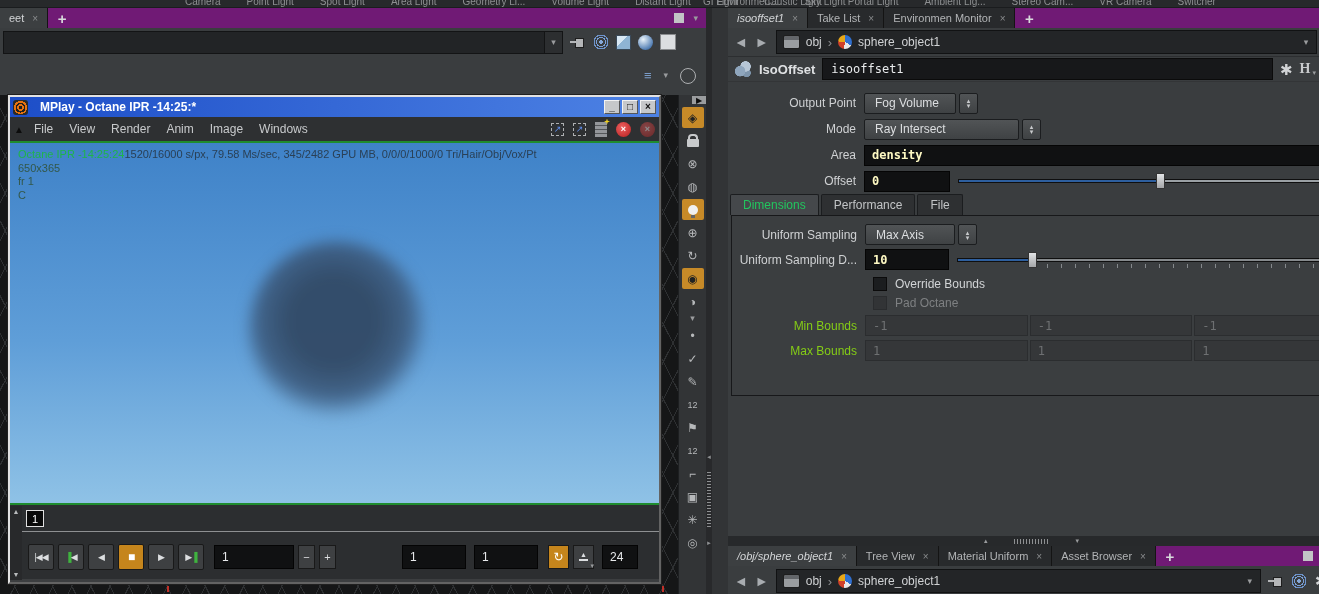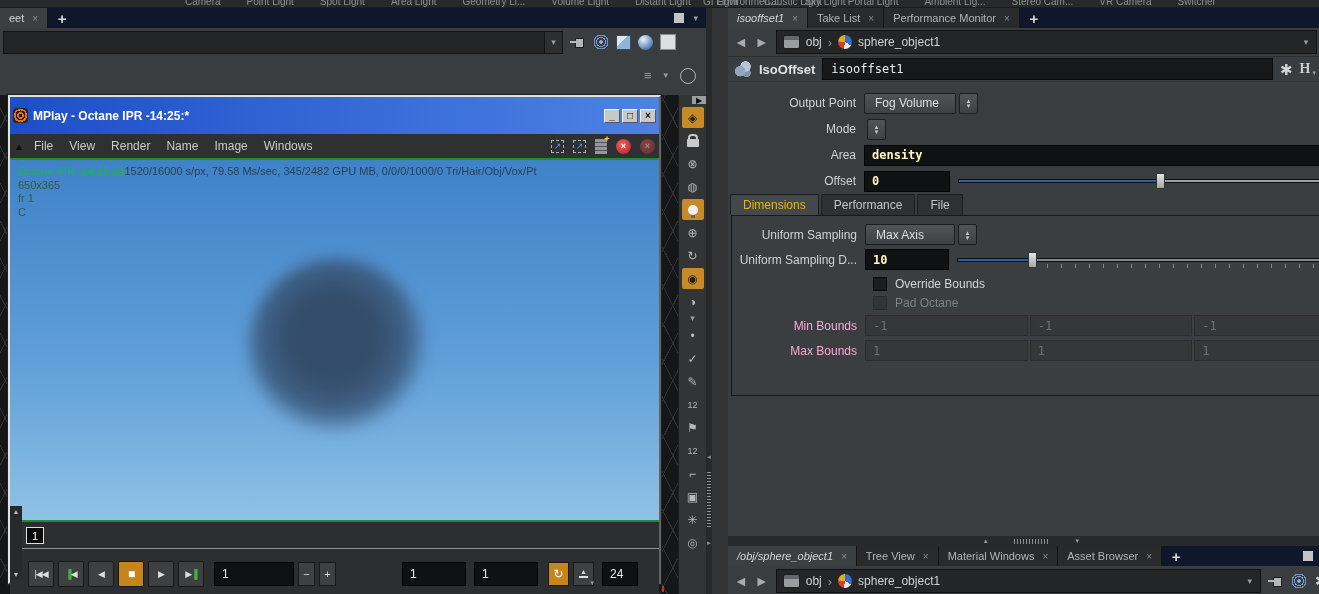--- a/index.html
+++ b/index.html
@@ -7,21 +7,21 @@
 body{font-family:"Liberation Sans",sans-serif;background:#2b2d2f;overflow:hidden}
 #root{position:relative;width:1319px;height:594px;background:#323436;color:#c8c8c8;font-size:12px;overflow:hidden}
 .abs{position:absolute}
 
 
 .shelf{left:0;top:0;width:1319px;height:8px;background:#27292b;overflow:hidden;border-bottom:1px solid #1a1c1e}
 .shelf-row{position:absolute;top:-4px;display:flex;gap:26px;white-space:nowrap;font-size:10px;color:#8e9092}
 .shelf-row.l{left:185px}.shelf-row.r{left:703px}
 
 
-.tabbar{background:#0f172a;display:flex;align-items:stretch;height:20px}
+.tabbar{background:#701a75;display:flex;align-items:stretch;height:20px}
 .tab{display:flex;align-items:center;gap:8px;padding:0 9px;background:#282a2c;color:#b2b4b6;font-size:11px;border-right:1px solid #141414}
 .tab.active{background:#3c3f41;color:#d4d6d8}
 .tab.italic{font-style:italic}
 .tab .x{color:#8a8c8e;font-size:10px}
 .plusbtn{width:28px;display:flex;align-items:center;justify-content:center;color:#d8dadc;font-size:15px;font-weight:bold}
 .corner{margin-left:auto;display:flex;align-items:center;gap:9px;padding-right:8px}
 .sqicon{width:10px;height:10px;background:#c2c4c6}
 .caret{color:#9a9c9e;font-size:9px;line-height:1}
 
 
@@ -56,21 +56,21 @@
 .lock-glyph{width:12px;height:8px;background:#c8cacc;border-radius:1px;position:relative;display:inline-block;margin-top:5px}
 .lock-glyph::before{content:"";position:absolute;left:1px;top:-5px;width:6px;height:5px;border:2px solid #c8cacc;border-bottom:none;border-radius:4px 4px 0 0}
 .bulb-glyph{width:10px;height:10px;border-radius:50%;background:#f0f0f0;position:relative;display:inline-block}
 .bulb-glyph::after{content:"";position:absolute;left:3px;bottom:-3px;width:4px;height:3px;background:#666}
 .vdiv{left:706px;top:8px;width:6px;height:586px;background:#28292b}
 .vgrip{left:705px;top:452px;width:8px;height:96px;display:flex;flex-direction:column;align-items:center;justify-content:space-between;color:#8e9092;font-size:6px;padding:2px 0}
 .vgrip .dots{width:4px;height:56px;background:repeating-linear-gradient(#8e9092 0 1px,transparent 1px 3px)}
 
 
 .mplay{left:8px;top:95px;width:653px;height:489px;background:#3c3e40;border:2px solid;border-color:#e2e2e2 #636363 #636363 #e2e2e2;box-shadow:0 0 0 1px #202020}
-.titlebar{height:37px;background:linear-gradient(90deg,#1d4ec8,#4d82e4);display:flex;align-items:center;padding:0 3px;gap:5px}
+.titlebar{height:20px;background:linear-gradient(90deg,#1d4ec8,#4d82e4);display:flex;align-items:center;padding:0 3px;gap:12px}
 .mplay-logo{width:15px;height:15px;flex:none;border-radius:3px;background:radial-gradient(circle at 50% 50%,#1e1e1e 0 1.5px,#e8720f 1.5px 3.5px,#22201e 3.5px 5px,#e8720f 5px 6.5px,#2a2a2a 6.5px)}
 .title{color:#fff;font-weight:bold;font-size:12px;flex:1;white-space:nowrap;overflow:hidden}
 .winbtns{display:flex;gap:2px}
 .winbtn{width:16px;height:14px;background:#c6c8ca;border:1px solid;border-color:#f2f2f2 #565656 #565656 #f2f2f2;color:#111;font-size:10px;display:flex;align-items:center;justify-content:center;font-weight:bold;line-height:1}
 .menubar{height:26px;background:#2e3032;display:flex;align-items:center;padding:0 4px;color:#c8cacc;font-size:12px;border-bottom:2px solid #1f8c2e;position:relative}
 .menubar .mi{padding:0 8px}
 .collapse-tri{color:#0c0c0c;font-size:10px;margin-right:2px}
 .mright{margin-left:auto;display:flex;gap:9px;align-items:center}
 .rz{width:13px;height:13px;border:1px dashed #aeb0b2;color:#5d8ae8;font-size:9px;display:flex;align-items:center;justify-content:center;line-height:1}
 .film{width:12px;height:15px;background:repeating-linear-gradient(#94969a 0 3px,#55575a 3px 4px);position:relative}
@@ -108,34 +108,34 @@
 .crumb .caret-seg{margin-left:auto;width:20px;height:100%;display:flex;align-items:center;justify-content:center}
 .clapper{width:17px;height:14px;background:linear-gradient(#63666a 0 4px,#9a9da0 4px);border:1px solid #1e1e1e;border-radius:2px}
 .geo-pie{width:14px;height:14px;border-radius:50%;background:conic-gradient(#2f6fd0 0 120deg,#e8e8e8 120deg 190deg,#d04028 190deg 275deg,#e8a818 275deg 360deg)}
 .nodehdr{height:26px;display:flex;align-items:center;gap:7px;padding:0 7px;background:#3a3d3f;border-top:1px solid #2c2e30;border-bottom:1px solid #333537}
 .node-icon{width:17px;height:17px;flex:none;background:radial-gradient(circle at 30% 60%,#8fa6bd 0 5px,transparent 5.5px),radial-gradient(circle at 62% 32%,#b6c6d6 0 5px,transparent 5.5px),radial-gradient(circle at 68% 70%,#7e95ac 0 4px,transparent 4.5px)}
 .node-type{font-weight:bold;color:#dfe1e3;font-size:13px;white-space:nowrap}
 .name-fld{flex:1;height:22px;background:#17181a;border:1px solid #0b0b0b;color:#e8eaec;font-family:"DejaVu Sans Mono",monospace;font-size:12px;display:flex;align-items:center;padding:0 8px}
 .params{padding-top:8px}
 .prow{display:flex;align-items:center;height:26px;padding-right:6px}
 .plabel{width:136px;flex:none;text-align:right;padding-right:8px;color:#cfd1d3;font-size:12px;white-space:nowrap;overflow:hidden}
-.plabel.dis{color:#f9a8d4}
+.plabel.dis{color:#84cc16}
 .dd{height:21px;background:linear-gradient(#515456,#3f4244);border:1px solid #1b1d1f;border-radius:2px;display:flex;align-items:center;padding:0 10px;color:#dcdee0;font-size:12px}
 .spin{width:19px;height:21px;flex:none;background:linear-gradient(#515456,#3f4244);border:1px solid #1b1d1f;border-radius:2px;margin-left:3px;display:flex;flex-direction:column;align-items:center;justify-content:center;font-size:7px;color:#c8cacc;line-height:5px}
 .vfld{height:21px;background:#101112;border:1px solid #050505;color:#fef9c3;font-family:"DejaVu Sans Mono",monospace;font-weight:bold;font-size:12px;display:flex;align-items:center;padding:0 7px}
 .vfld.dis{background:#353739;border-color:#2b2d2f;color:#6e7072;font-weight:normal}
 .slider{position:relative;height:16px;flex:1;margin-left:8px}
 .track{position:absolute;left:0;right:4px;top:6px;height:4px;border:1px solid #0f0f0f}
 .track.offset{background:linear-gradient(90deg,#2e5f9e 0 50%,#9aa0a4 50%)}
 .track.usd{background:linear-gradient(90deg,#2e5f9e 0 19%,#85898c 19%)}
 .handle{position:absolute;top:0;width:9px;height:16px;background:linear-gradient(#e2e4e6,#a4a6a8);border:1px solid #333;border-radius:1px}
 .ticks{position:absolute;left:19%;right:4px;top:12px;height:4px;background:repeating-linear-gradient(90deg,#85898c 0 1px,transparent 1px 14px)}
 .ftabs{display:flex;height:21px;padding-left:2px}
 .ftab{padding:0 12px;display:flex;align-items:center;background:#2e3032;border:1px solid #1b1d1f;border-bottom:none;color:#c2c4c6;font-size:12px;margin-right:2px;border-radius:2px 2px 0 0}
-.ftab.active{background:#45484b;color:#eab308}
+.ftab.active{background:#45484b;color:#22c55e}
 .groupbox{margin:0 3px;border:1px solid #17181a;background:#3b3e40;height:181px;padding-top:6px}
 .groupbox .plabel{width:133px}
 .chkrow{display:flex;align-items:flex-end;height:19px}
 .chk{width:14px;height:14px;flex:none;margin-left:141px;background:#1b1d1f;border:1px solid #0b0b0b}
 .chk.dis{background:#323436;border-color:#2a2c2e}
 .chklbl{margin-left:8px;color:#d2d4d6;font-size:12px}
 .chklbl.dis{color:#7e8082}
 .bfld{flex:1;margin-right:2px}
 .hsplit{position:absolute;left:0;top:528px;width:607px;height:10px;background:#27292b;display:flex;align-items:center;justify-content:center;gap:26px;color:#9a9c9e;font-size:7px}
 .hgrip{width:36px;height:5px;background:repeating-linear-gradient(90deg,#8e9092 0 1px,transparent 1px 3px)}
@@ -249,21 +249,21 @@
         <span class="winbtn">_</span>
         <span class="winbtn">□</span>
         <span class="winbtn">×</span>
       </span>
     </div>
     <div class="menubar">
       <span class="collapse-tri">▲</span>
       <span class="mi">File</span>
       <span class="mi">View</span>
       <span class="mi">Render</span>
-      <span class="mi">Name</span>
+      <span class="mi">Anim</span>
       <span class="mi">Image</span>
       <span class="mi">Windows</span>
       <span class="mright">
         <span class="rz">↗</span>
         <span class="rz">↗</span>
         <span class="film"></span>
         <span class="redbtn">×</span>
         <span class="redbtn dim">×</span>
       </span>
     </div>
@@ -318,21 +318,21 @@
     <div class="tabbar">
       <div class="tab active italic">
         <span>isooffset1</span>
         <span class="x">×</span>
       </div>
       <div class="tab">
         <span>Take List</span>
         <span class="x">×</span>
       </div>
       <div class="tab">
-        <span>Performance Monitor</span>
+        <span>Environmen Monitor</span>
         <span class="x">×</span>
       </div>
       <div class="plusbtn">+</div>
       <div class="corner">
         <span class="sqicon"></span>
         <span class="caret">▾</span>
       </div>
     </div>
 
     <div class="navrow">
@@ -365,20 +365,21 @@
       <div class="prow">
         <span class="plabel">Output Point</span>
         <span class="dd" style="width:92px">Fog Volume</span>
         <span class="spin">
             <span>▴</span>
             <span>▾</span>
           </span>
       </div>
       <div class="prow">
         <span class="plabel">Mode</span>
+        <span class="dd" style="width:155px">Ray Intersect</span>
         <span class="spin">
             <span>▴</span>
             <span>▾</span>
           </span>
       </div>
       <div class="prow">
         <span class="plabel">Area</span>
         <span class="vfld" style="flex:1">density</span>
       </div>
       <div class="prow">
@@ -446,21 +447,21 @@
     <div class="tabbar tb2">
       <div class="tab active italic">
         <span>/obj/sphere_object1</span>
         <span class="x">×</span>
       </div>
       <div class="tab">
         <span>Tree View</span>
         <span class="x">×</span>
       </div>
       <div class="tab">
-        <span>Material Windows</span>
+        <span>Material Uniform</span>
         <span class="x">×</span>
       </div>
       <div class="tab">
         <span>Asset Browser</span>
         <span class="x">×</span>
       </div>
       <div class="plusbtn">+</div>
       <div class="corner">
         <span class="sqicon"></span>
         <span class="caret">▾</span>

